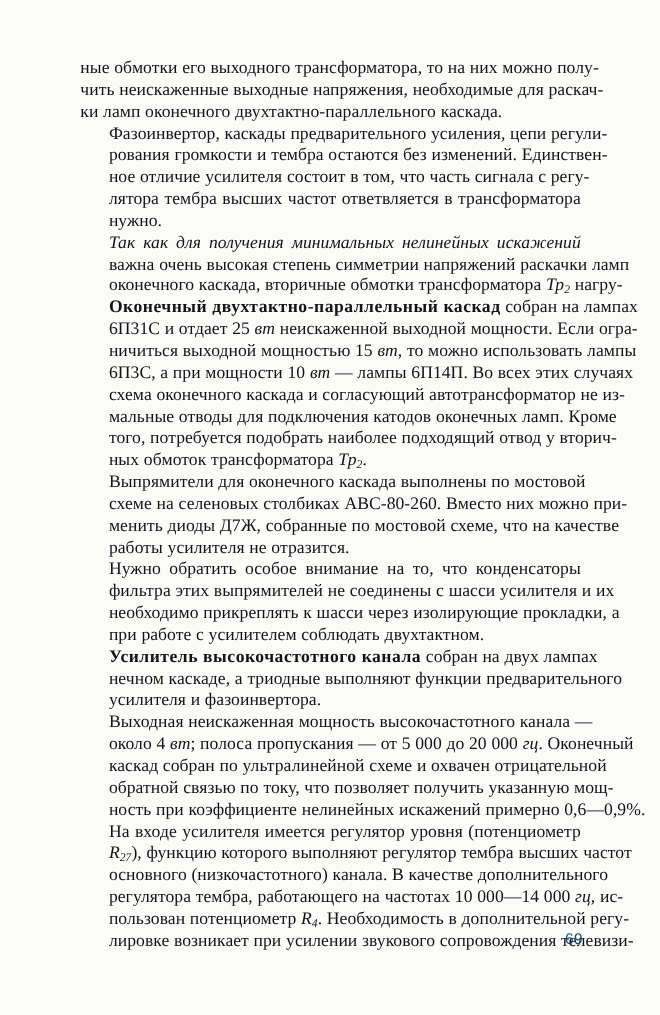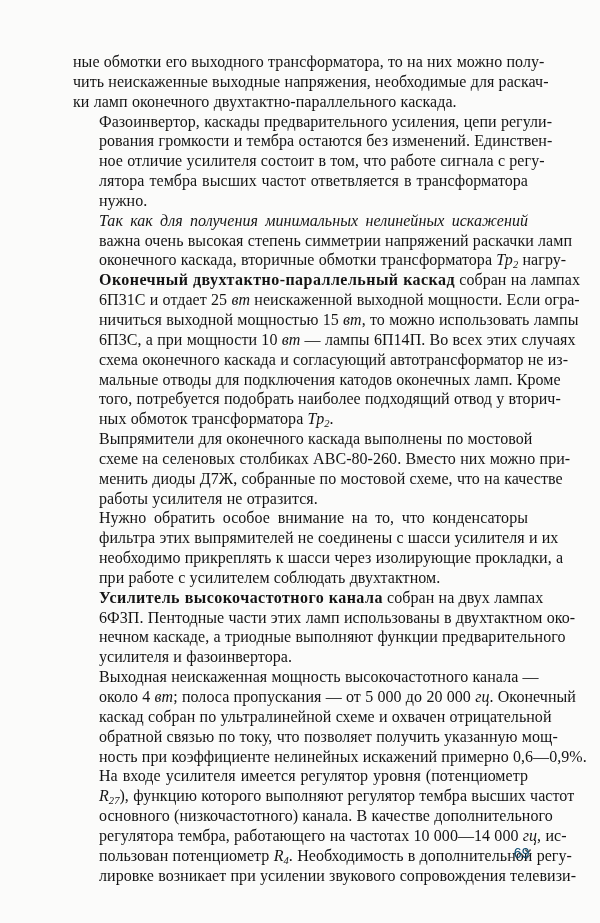--- a/index.html
+++ b/index.html
@@ -99,21 +99,21 @@
 
     <p class="para no-indent">
       <span class="jline">ные обмотки его выходного трансформатора, то на них можно полу-</span>
       <span class="jline">чить неискаженные выходные напряжения, необходимые для раскач-</span>
       <span class="jline last">ки ламп оконечного двухтактно-параллельного каскада.</span>
     </p>
 
     <p class="para">
       <span class="jline" style="text-indent:26px;">Фазоинвертор, каскады предварительного усиления, цепи регули-</span>
       <span class="jline">рования громкости и тембра остаются без изменений. Единствен-</span>
-      <span class="jline">ное отличие усилителя состоит в том, что работе сигнала с регу-</span>
+      <span class="jline">ное отличие усилителя состоит в том, что часть сигнала с регу-</span>
       <span class="jline">лятора тембра высших частот ответвляется в трансформатора</span>
       <span class="jline last">нужно.</span>
     </p>
 
     <p class="para">
       <span class="jline" style="text-indent:26px;font-style:italic;">Так как для получения минимальных нелинейных искажений</span>
       <span class="jline">важна очень высокая степень симметрии напряжений раскачки ламп</span>
       <span class="jline">оконечного каскада, вторичные обмотки трансформатора <span class="mathvar">Тр<sub>2</sub></span> нагру-</span>
     </p>
 
@@ -137,21 +137,20 @@
 
     <p class="para">
       <span class="jline" style="text-indent:26px;">Нужно обратить особое внимание на то, что конденсаторы</span>
       <span class="jline">фильтра этих выпрямителей не соединены с шасси усилителя и их</span>
       <span class="jline">необходимо прикреплять к шасси через изолирующие прокладки, а</span>
       <span class="jline last">при работе с усилителем соблюдать двухтактном.</span>
     </p>
 
     <p class="para">
       <span class="jline" style="text-indent:26px;"><span class="runhead">Усилитель высокочастотного канала</span> собран на двух лампах</span>
-      <span class="jline">6Ф3П. Пентодные части этих ламп использованы в двухтактном око-</span>
       <span class="jline">нечном каскаде, а триодные выполняют функции предварительного</span>
       <span class="jline last">усилителя и фазоинвертора.</span>
     </p>
 
     <p class="para">
       <span class="jline" style="text-indent:26px;">Выходная неискаженная мощность высокочастотного канала —</span>
       <span class="jline">около 4 <i>вт</i>; полоса пропускания —&nbsp;от <span class="nb">5 000</span> до <span class="nb">20 000</span> <i>гц</i>. Оконечный</span>
       <span class="jline">каскад собран по ультралинейной схеме и охвачен отрицательной</span>
       <span class="jline">обратной связью по току, что позволяет получить указанную мощ-</span>
       <span class="jline last">ность при коэффициенте нелинейных искажений примерно 0,6—0,9%.</span>

